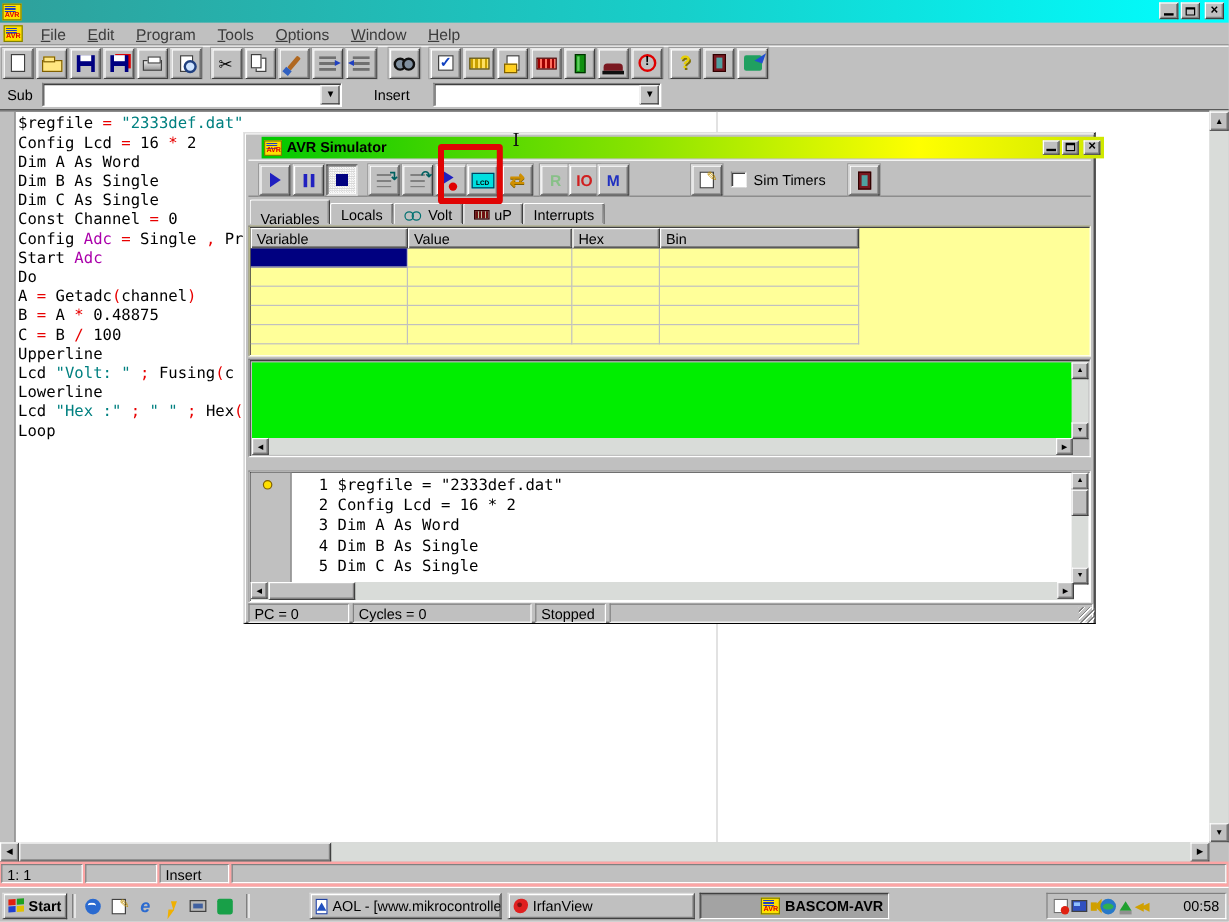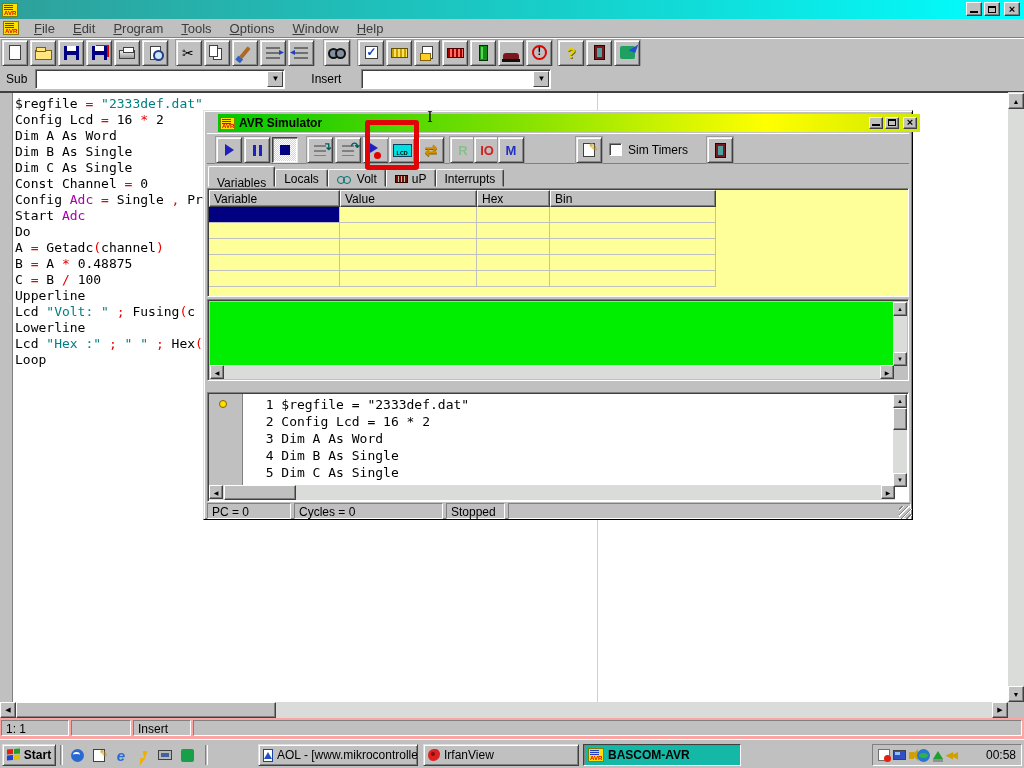--- a/index.html
+++ b/index.html
@@ -63,21 +63,21 @@
   
   #statusbar { position:absolute; left:0; top:718px; width:1024px; height:36px; background:#fca5a5; }
   .spanel { position:absolute; top:2px; height:16px; background:#c0c0c0; border:1px solid; border-color:#808080 #fff #fff #808080; padding:1px 4px; font-size:12px; color:#000; }
 
   
   #taskbar { position:absolute; left:0; top:739px; width:1024px; height:29px; background:#c0c0c0; border-top:1px solid #fff; }
   #start-btn { position:absolute; left:2px; top:4px; width:54px; height:22px; display:flex; align-items:center; justify-content:center; gap:3px; font-weight:bold; font-size:12px; }
   .tsep { position:absolute; top:5px; width:3px; height:20px; border-left:1px solid #808080; border-right:1px solid #fff; }
   .ql { position:absolute; top:7px; width:18px; height:16px; display:flex; align-items:center; justify-content:center; }
   .taskbtn { position:absolute; top:4px; height:22px; display:flex; align-items:center; gap:4px; padding:0 4px; font-size:12px; overflow:hidden; white-space:nowrap; }
-  .taskbtn.active { border-color:#404040 #fff #fff #404040; box-shadow:inset 1px 1px 0 #808080; background:#14b8a6; font-weight:bold; }
+  .taskbtn.active { border-color:#404040 #fff #fff #404040; box-shadow:inset 1px 1px 0 #808080; background:#a3a3a3; font-weight:bold;justify-content:flex-end; }
   #tray { position:absolute; right:2px; top:4px; width:150px; height:22px; border:1px solid; border-color:#808080 #fff #fff #808080; display:flex; align-items:center; gap:2px; padding:0 5px; }
   #clock { margin-left:auto; font-size:12px; }
 
   
   #sim { position:absolute; left:203px; top:110px; width:710px; height:410px; background:#c0c0c0; border:1px solid; border-color:#dfdfdf #000 #000 #dfdfdf; box-shadow:inset 1px 1px 0 #fff, inset -1px -1px 0 #808080; z-index:5; }
   #sim-title { position:absolute; left:3px; top:3px; width:702px; height:18px; background:linear-gradient(90deg,#00c800,#8ae300 45%,#ffff00 78%,#cfe800); display:flex; align-items:center; padding-left:2px;margin-left:11px; }
   #sim-title .title { font-weight:bold; font-size:12px; color:#000; margin-left:4px; }
   #sim-title .winbtns { top:3px; right:3px; }
   #sim-title .winbtn { width:14px; height:12px; }
   #sim-toolbar { position:absolute; left:3px; top:22px; width:702px; height:31px; border-top:1px solid #fff; border-bottom:1px solid #808080; }

